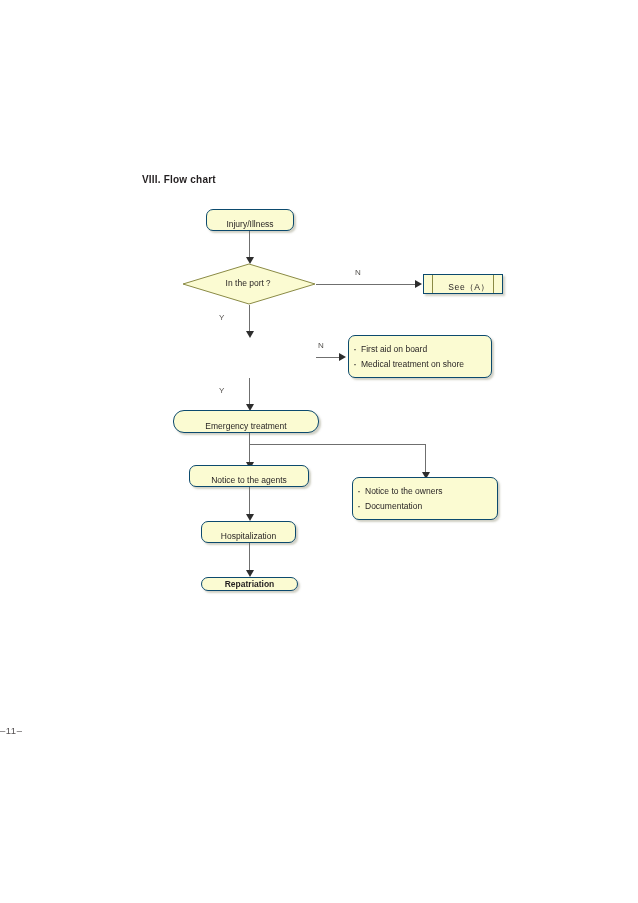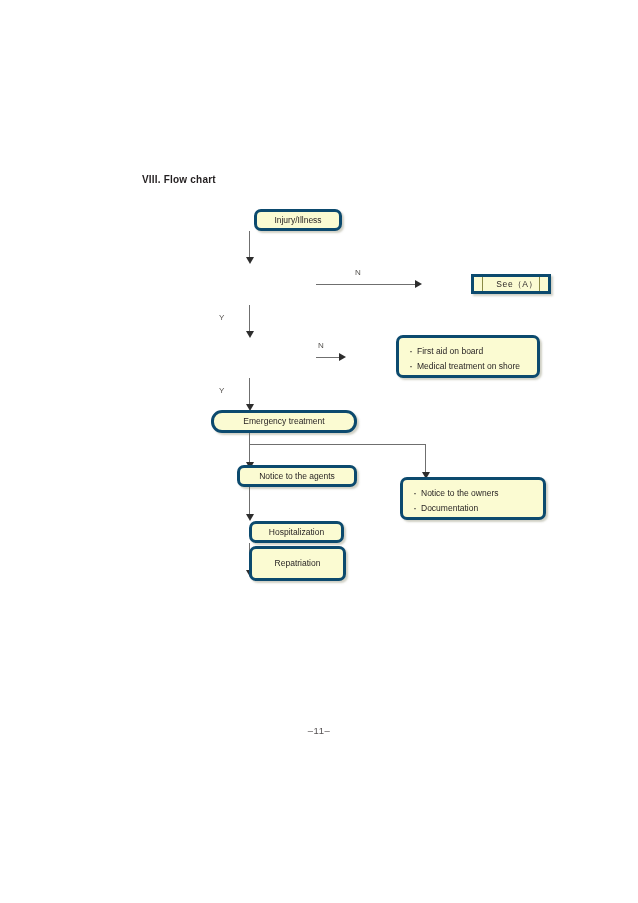--- a/index.html
+++ b/index.html
@@ -30,46 +30,44 @@
     font-weight: bold;
     letter-spacing: 0.2px;
     color: #231f20;
     white-space: nowrap;
   }
   #footer {
     position: absolute;
     left: 0;
     top: 725px;
     width: 638px;
-    text-align: center;
     font-size: 9.5px;
     color: #555152;
     letter-spacing: 0.5px;
   }
 
   
   .node {
     position: absolute;
     box-sizing: border-box;
     background: #fbfbd2;
-    border: 3px solid #0c4a6e;
+    border: 1px solid #0c4a6e;
     box-shadow: 2px 2px 2px rgba(120,120,90,0.35);
     font-size: 8.5px;
     color: #231f20;
     display: flex;
-    align-items: center;
+    align-items: flex-end;
     justify-content: center;
     text-align: center;
     line-height: 1.25;
-    margin-left: 48px;
   }
   .node.rounded { border-radius: 7px; }
   .node.list {
     display: block;
-    padding: 6px 9px;
+    padding: 6px 3px;
     text-align: left;
     border-radius: 7px;
   }
   .node.list .li {
     display: block;
     font-size: 8.5px;
     padding: 2px 0 2px 9px;
     position: relative;
     white-space: nowrap;
   }
@@ -157,20 +155,26 @@
 
   <div id="heading">VIII. Flow chart</div>
 
   <div class="node rounded" style="left:206px; top:209px; width:88px; height:22px;">
     <span>Injury/Illness</span>
   </div>
 
   <div class="vline" style="left:249px; top:231px; height:28px;"></div>
   <div class="arrow-down" style="left:246px; top:257px;"></div>
 
+  <div class="diamond" style="left:182px; top:263px; width:134px; height:42px;">
+    <svg class="shape" viewBox="0 0 134 42" preserveAspectRatio="none">
+      <polygon points="67,1 133,21 67,41 1,21" fill="#fbfbd2" stroke="#8a8a45" stroke-width="1"></polygon>
+    </svg>
+    <div class="label">In the port？</div>
+  </div>
 
   <div class="hline" style="left:316px; top:284px; width:104px;"></div>
   <div class="arrow-right" style="left:415px; top:280px;"></div>
   <div class="edge-label" style="left:355px; top:268px;">N</div>
 
   <div class="node predef" style="left:423px; top:274px; width:80px; height:20px;padding-left:12px;">
     <span class="txt">See（A）</span>
   </div>
 
   <div class="vline" style="left:249px; top:305px; height:28px;"></div>
@@ -184,21 +188,21 @@
 
   <div class="node list" style="left:348px; top:335px; width:144px; height:43px;">
     <span class="li">First aid on board</span>
     <span class="li">Medical treatment on shore</span>
   </div>
 
   <div class="vline" style="left:249px; top:378px; height:28px;"></div>
   <div class="arrow-down" style="left:246px; top:404px;"></div>
   <div class="edge-label" style="left:219px; top:386px;">Y</div>
 
-  <div class="node rounded" style="left:163px; top:410px; width:146px; height:23px;border-radius:11px;">
+  <div class="node rounded" style="left:173px; top:410px; width:146px; height:23px;border-radius:11px;">
     <span>Emergency treatment</span>
   </div>
 
   <div class="vline" style="left:249px; top:433px; height:31px;"></div>
   <div class="arrow-down" style="left:246px; top:462px;"></div>
 
   <div class="hline" style="left:249px; top:444px; width:177px;"></div>
   <div class="vline" style="left:425px; top:444px; height:32px;"></div>
   <div class="arrow-down" style="left:422px; top:472px;"></div>
 
@@ -214,19 +218,19 @@
   <div class="vline" style="left:249px; top:487px; height:29px;"></div>
   <div class="arrow-down" style="left:246px; top:514px;"></div>
 
   <div class="node rounded" style="left:201px; top:521px; width:95px; height:22px;">
     <span>Hospitalization</span>
   </div>
 
   <div class="vline" style="left:249px; top:543px; height:29px;"></div>
   <div class="arrow-down" style="left:246px; top:570px;"></div>
 
-  <div class="node rounded" style="left:201px; top:546px; width:97px; height:35px;">
+  <div class="node rounded" style="left:201px; top:577px; width:97px; height:14px;font-weight:bold;">
     <span>Repatriation</span>
   </div>
 
   <div id="footer">–11–</div>
 
 </div>
 
 </body></html>

